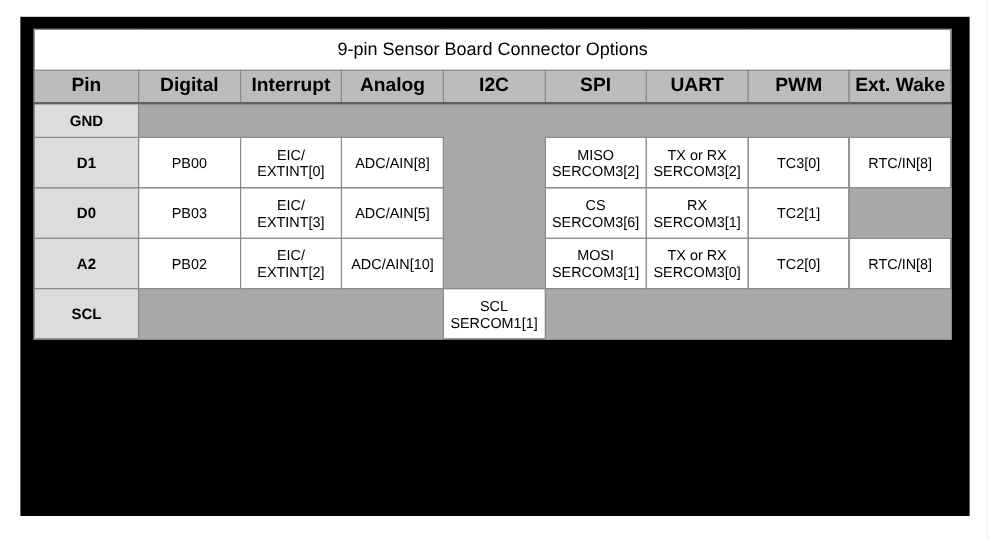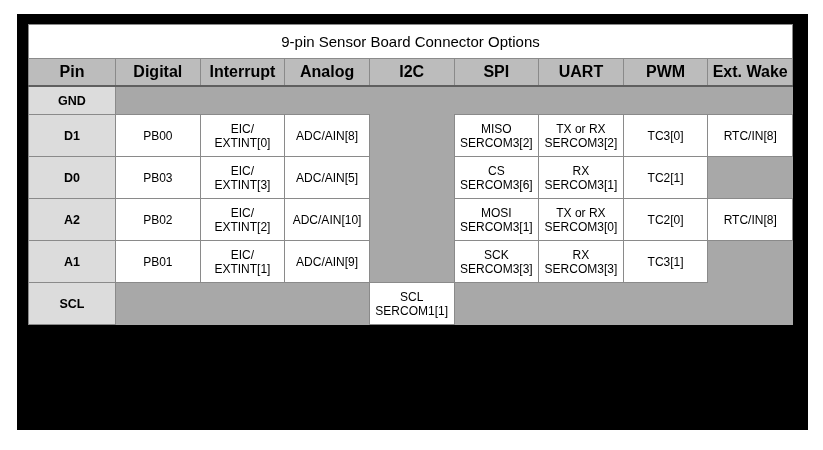--- a/index.html
+++ b/index.html
@@ -150,34 +150,20 @@
           <td class="val">ADC/AIN[10]</td>
           <td class="empty"></td>
           <td class="val">MOSI
 SERCOM3[1]</td>
           <td class="val">TX or RX
 SERCOM3[0]</td>
           <td class="val">TC2[0]</td>
           <td class="val">RTC/IN[8]</td>
         </tr>
         <tr class="tall">
-          <td class="pin">A1</td>
-          <td class="val">PB01</td>
-          <td class="val">EIC/
-EXTINT[1]</td>
-          <td class="val">ADC/AIN[9]</td>
-          <td class="empty"></td>
-          <td class="val">SCK
-SERCOM3[3]</td>
-          <td class="val">RX
-SERCOM3[3]</td>
-          <td class="val">TC3[1]</td>
-          <td class="empty"></td>
-        </tr>
-        <tr class="tall">
           <td class="pin">SCL</td>
           <td class="empty"></td>
           <td class="empty"></td>
           <td class="empty"></td>
           <td class="val">SCL
 SERCOM1[1]</td>
           <td class="empty"></td>
           <td class="empty"></td>
           <td class="empty"></td>
           <td class="empty"></td>

